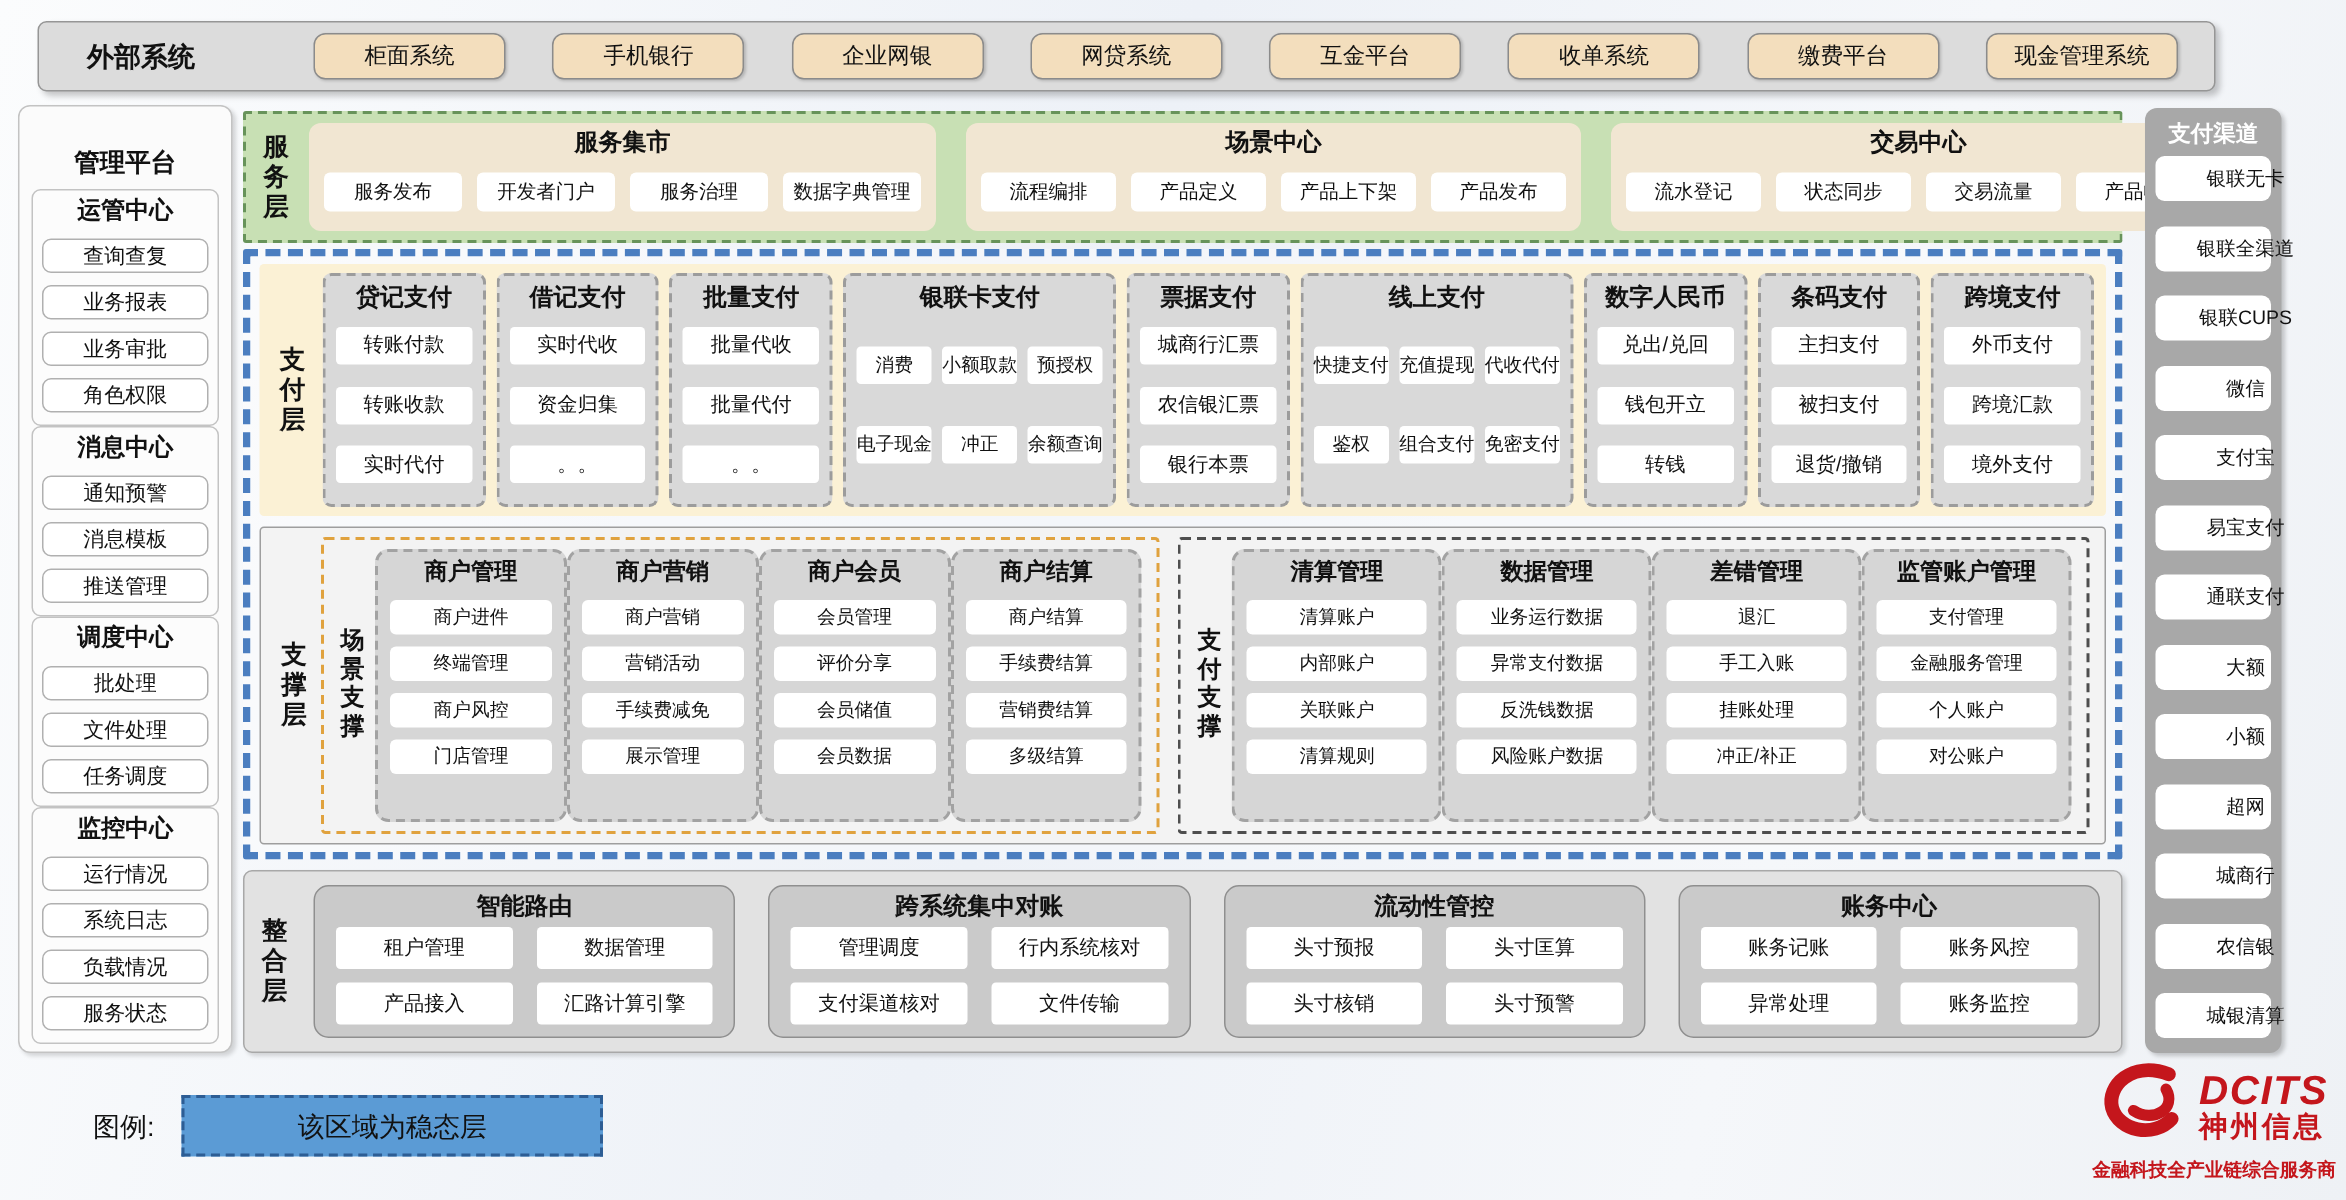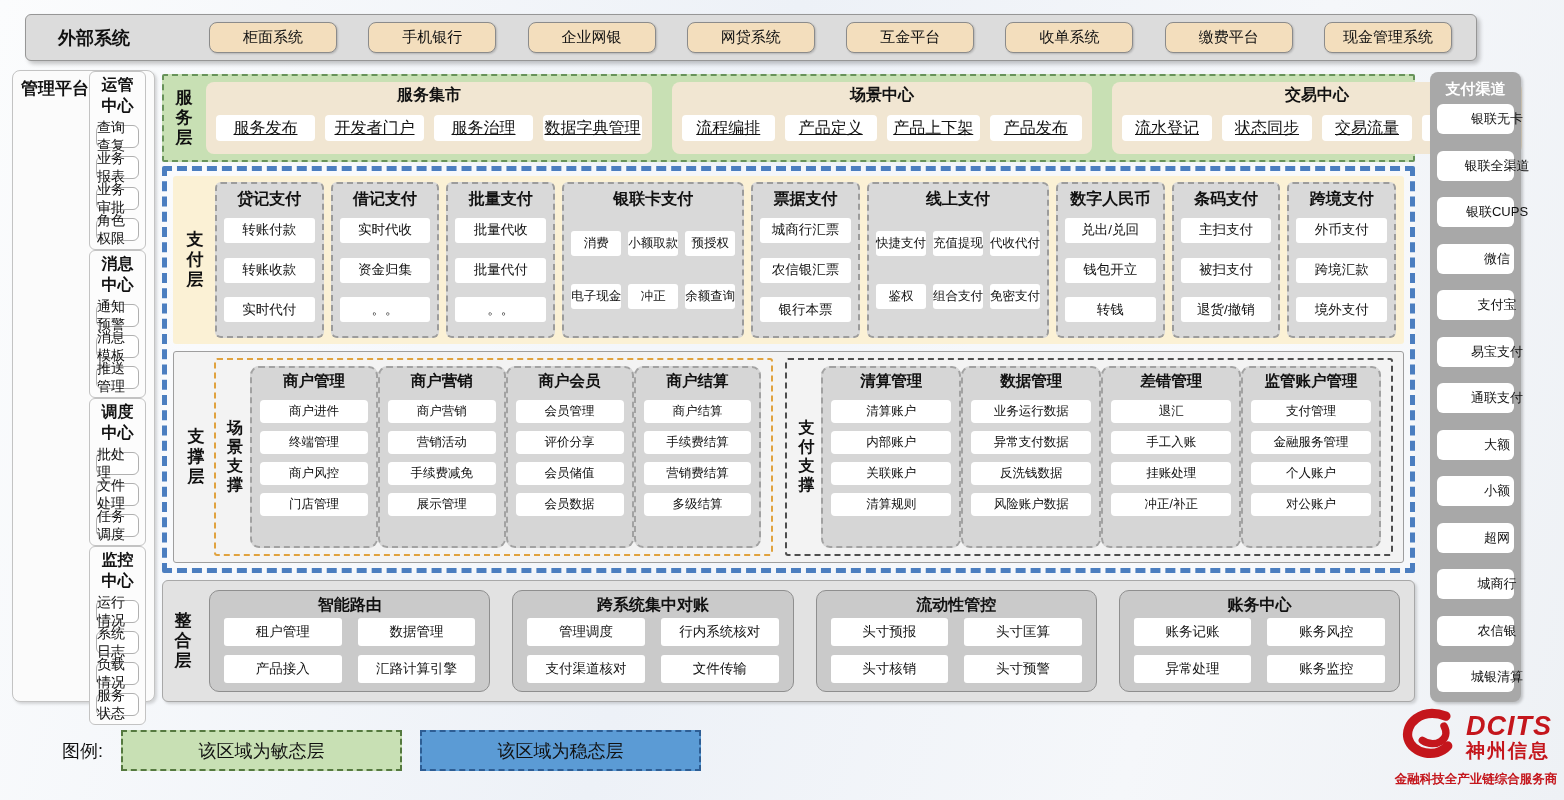--- a/index.html
+++ b/index.html
@@ -14,21 +14,21 @@
     display:flex; align-items:center; box-shadow:3px 3px 4px rgba(0,0,0,.22); }
   .topbar-label { font-size:18px; font-weight:bold; margin-left:32px; white-space:nowrap; }
   .topbar-items { flex:1; display:flex; justify-content:space-between; margin:0 24px 0 64px;padding-left:15px; }
   .pill-tan { width:128px; height:31px; background:#f3debd; border:1px solid #8b8b8b; border-radius:8px;
     display:flex; align-items:center; justify-content:center; font-size:15px;
     box-shadow:1px 1px 2px rgba(0,0,0,.18); }
 
   
   .left-sidebar { position:absolute; left:12px; top:70px; width:143px; height:632px;
     background:#fbfbfb; border:1px solid #c3c3c3; border-radius:8px;
-    padding:0 8px 8px; display:flex; box-shadow:2px 2px 3px rgba(0,0,0,.15); }
+    padding:20px 8px 8px; display:flex; flex-direction:column; box-shadow:2px 2px 3px rgba(0,0,0,.15); }
   .sidebar-title { text-align:center; font-weight:bold; font-size:17px; padding:6px 0 6px; }
   .mgmt-groups { flex:1; display:flex; flex-direction:column; justify-content:space-between; }
   .mgmt-group { border:1px solid #c3c3c3; border-radius:6px; padding:3px 6px 8px;
     display:flex; flex-direction:column; gap:8px; background:#fcfcfc; }
   .mgmt-group-title { text-align:center; font-weight:bold; font-size:16px; }
   .mgmt-item { background:#fff; border:1px solid #b0b0b0; border-radius:6px; height:23px;
     display:flex; align-items:center; justify-content:center; font-size:14px; }
 
   
   .vlabel { width:20px; font-weight:bold; font-size:17px; line-height:1.18; text-align:center;
@@ -41,21 +41,21 @@
     display:flex; align-items:center; gap:12px; padding:6px 12px 6px 10px; }
   .service-panels { flex:1; display:flex; gap:20px; height:100%; }
   .service-panel { background:#f1e6d2; border-radius:8px; padding:3px 10px 8px;
     display:flex; flex-direction:column; }
   .service-panel:nth-child(1){ flex:1.00; }
   .service-panel:nth-child(2){ flex:1.18; }
   .service-panel:nth-child(3){ flex:1.07; }
   .service-panel-title { text-align:center; font-weight:bold; font-size:16px; margin-bottom:4px; }
   .chip-row { display:flex; justify-content:space-between; gap:10px; flex:1; align-items:center; }
   .chip { background:#fff; border-radius:4px; min-width:90px; padding:0 10px; height:26px; flex:1;
-    display:flex; align-items:center; justify-content:center; font-size:16px; white-space:nowrap;text-decoration:underline; }
+    display:flex; align-items:center; justify-content:center; font-size:13px; white-space:nowrap; }
 
   
   .stable-wrapper { position:absolute; left:162px; top:166px; width:1253px; height:407px;
     border:5px dashed #4b7ec0; border-radius:2px; padding:5px 6px;
     display:flex; flex-direction:column; gap:7px; background:rgba(255,255,255,.35); }
 
   
   .payment-layer { height:168px; background:#fbf1d5; border-radius:3px;
     display:flex; align-items:center; gap:10px; padding:6px 8px 6px 12px; }
   .payment-cols { flex:1; display:flex; gap:7px; height:100%; }
@@ -418,21 +418,20 @@
         <div class="channel-item">小额</div>
         <div class="channel-item">超网</div>
         <div class="channel-item">城商行</div>
         <div class="channel-item">农信银</div>
         <div class="channel-item">城银清算</div>
       </div>
   </aside>
 
   <div class="legend">
     <span class="legend-label">图例:</span>
-    <div class="legend-box legend-agile">该区域为敏态层</div>
     <div class="legend-box legend-stable">该区域为稳态层</div>
   </div>
 
   <div class="logo">
     <div class="logo-top">
       <span>
         <svg width="62" height="56" viewBox="0 0 100 90">
           <g fill="none" stroke="#c4161c" stroke-linecap="round">
             <path d="M74,13 C34,-2 7,26 13,49 C20,74 58,82 77,61" stroke-width="15"></path>
             <path d="M36,52 C57,66 83,50 71,29" stroke-width="12"></path>

